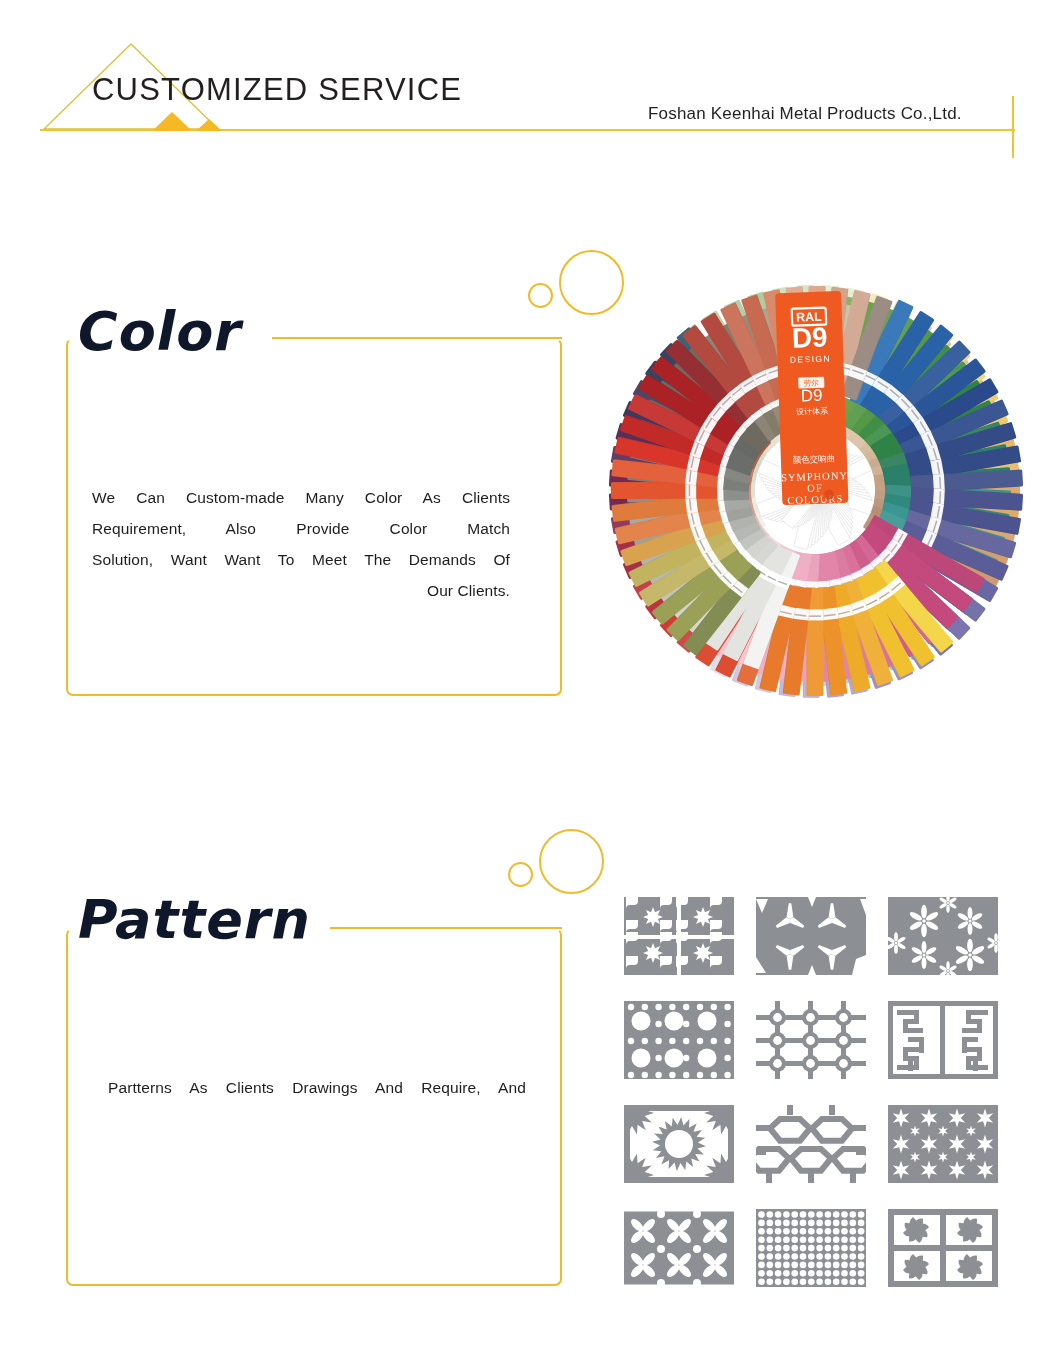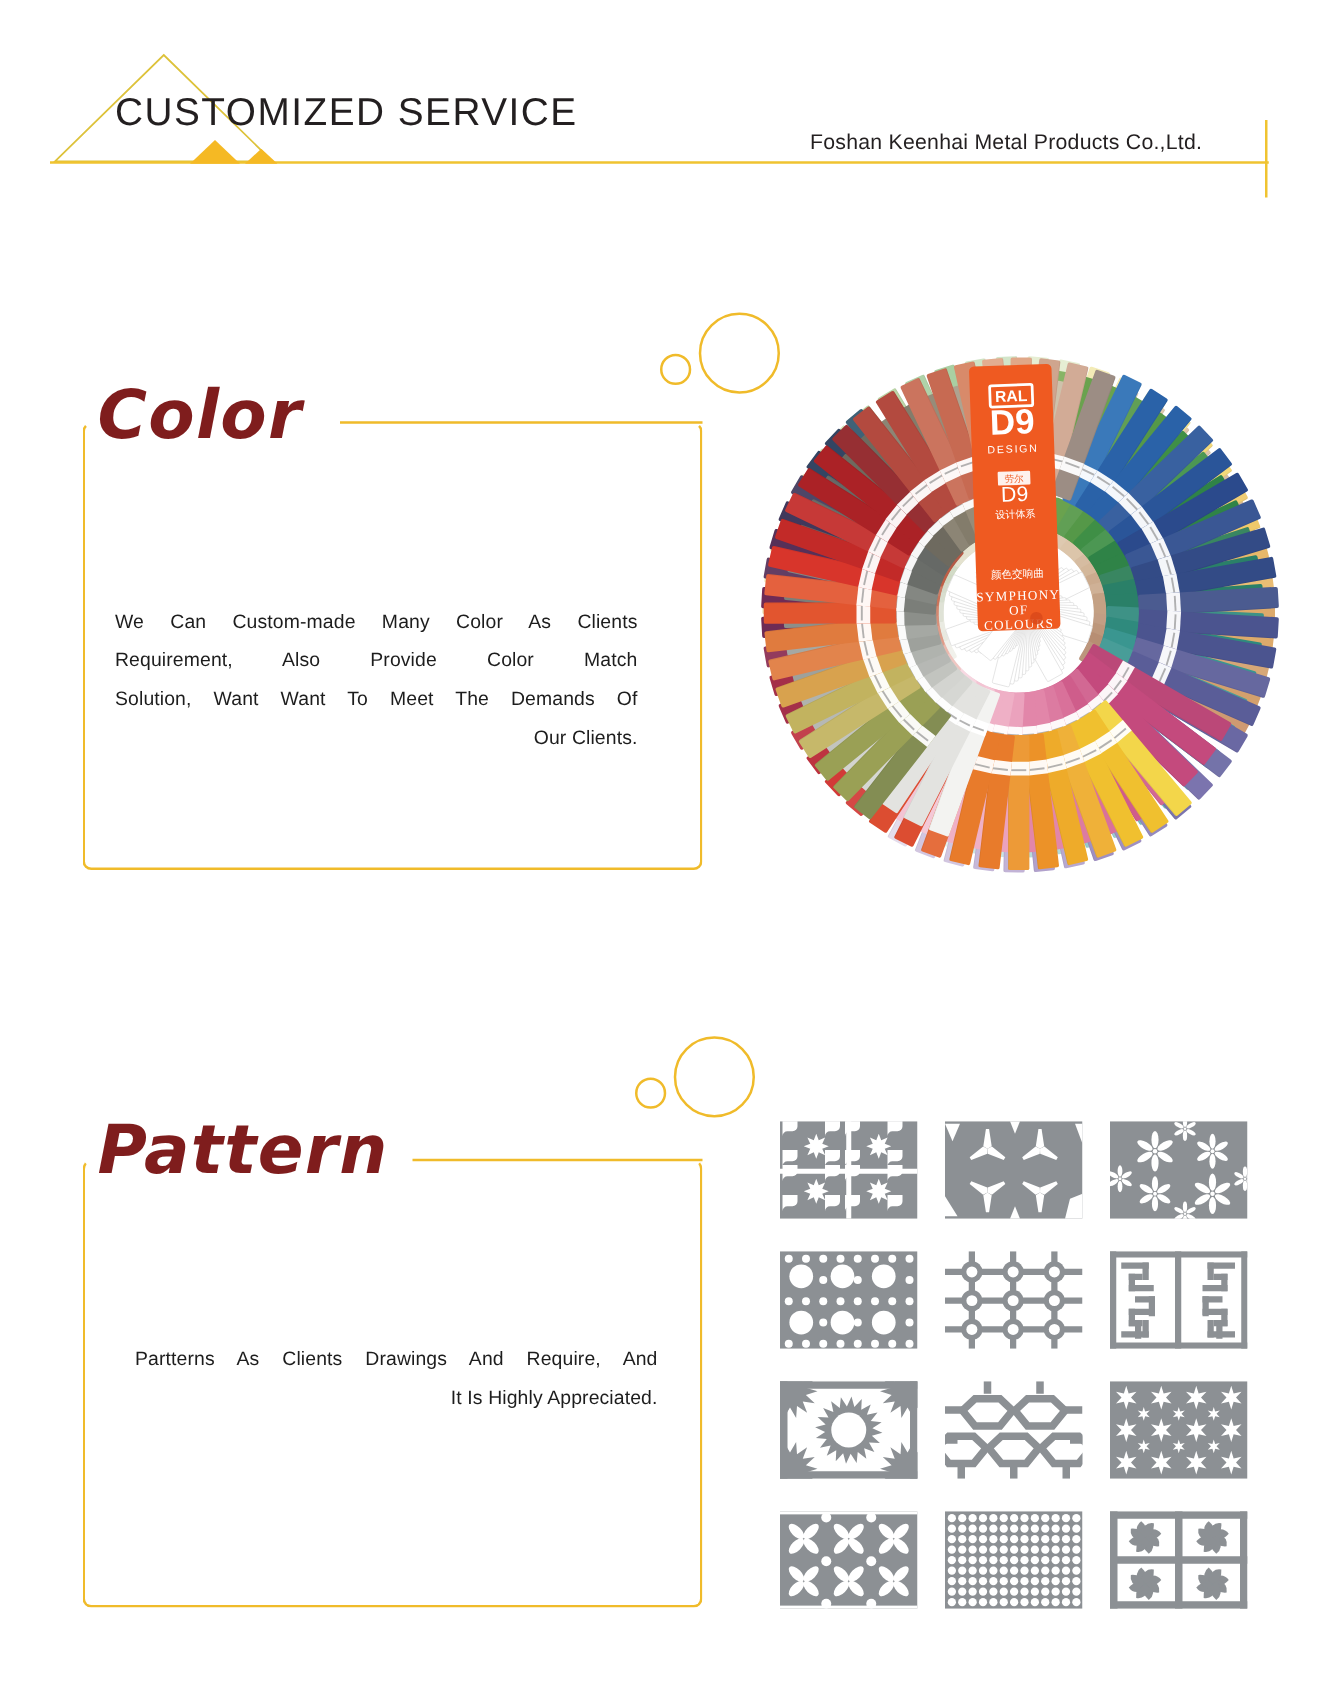--- a/index.html
+++ b/index.html
@@ -49,21 +49,21 @@
   #header-tri-big { position: absolute; left: 152px; top: 112px; }
   #header-tri-small { position: absolute; left: 196px; top: 119px; }
 
   
   .section { position: absolute; left: 0; width: 1060px; }
   .section-title {
     position: absolute;
     font-family: "DejaVu Sans", sans-serif;
     font-style: italic;
     font-weight: 700;
-    color: #7f1d1d;
+    color: #0f172a;
     letter-spacing: 1px;
     white-space: nowrap;
     text-align: center;
   }
   .title-connector {
     position: absolute;
     height: 2px;
     background: #f0bb2a;
   }
   .frame-box {
@@ -1937,21 +1937,20 @@
     <div class="bubble" id="pattern-bubble-sm"></div>
     <div class="bubble" id="pattern-bubble-lg"></div>
 
     <div class="section-title" id="pattern-title">Pattern</div>
     <div class="title-connector" id="pattern-connector"></div>
 
     <div class="frame-box" id="pattern-frame"></div>
 
     <div class="body-text" id="pattern-text">
       <span class="just">Partterns As Clients Drawings And Require, And</span>
-      <span class="last">It Is Highly Appreciated.</span>
     </div>
 
     <div id="pattern-grid">
         <div class="ptile" style="left: 0px; top: 0px;">
           <svg width="110" height="78" viewBox="0 0 110 78">
             <rect width="110" height="78" fill="#8c9094"></rect>
             <g fill="#fff">
               <polygon points="39.0,20.0 33.8,22.0 36.1,27.1 31.0,24.8 29.0,30.0 27.0,24.8 21.9,27.1 24.2,22.0 19.0,20.0 24.2,18.0 21.9,12.9 27.0,15.2 29.0,10.0 31.0,15.2 36.1,12.9 33.8,18.0"></polygon>
               <path d="M2 -1 h12 v5 a4 4 0 0 1 -4 4 h-4 a4 4 0 0 0 -4 4 v-13 z"></path>
               <path d="M36 -1 h12 v5 a4 4 0 0 1 -4 4 h-4 a4 4 0 0 0 -4 4 v-13 z"></path>

